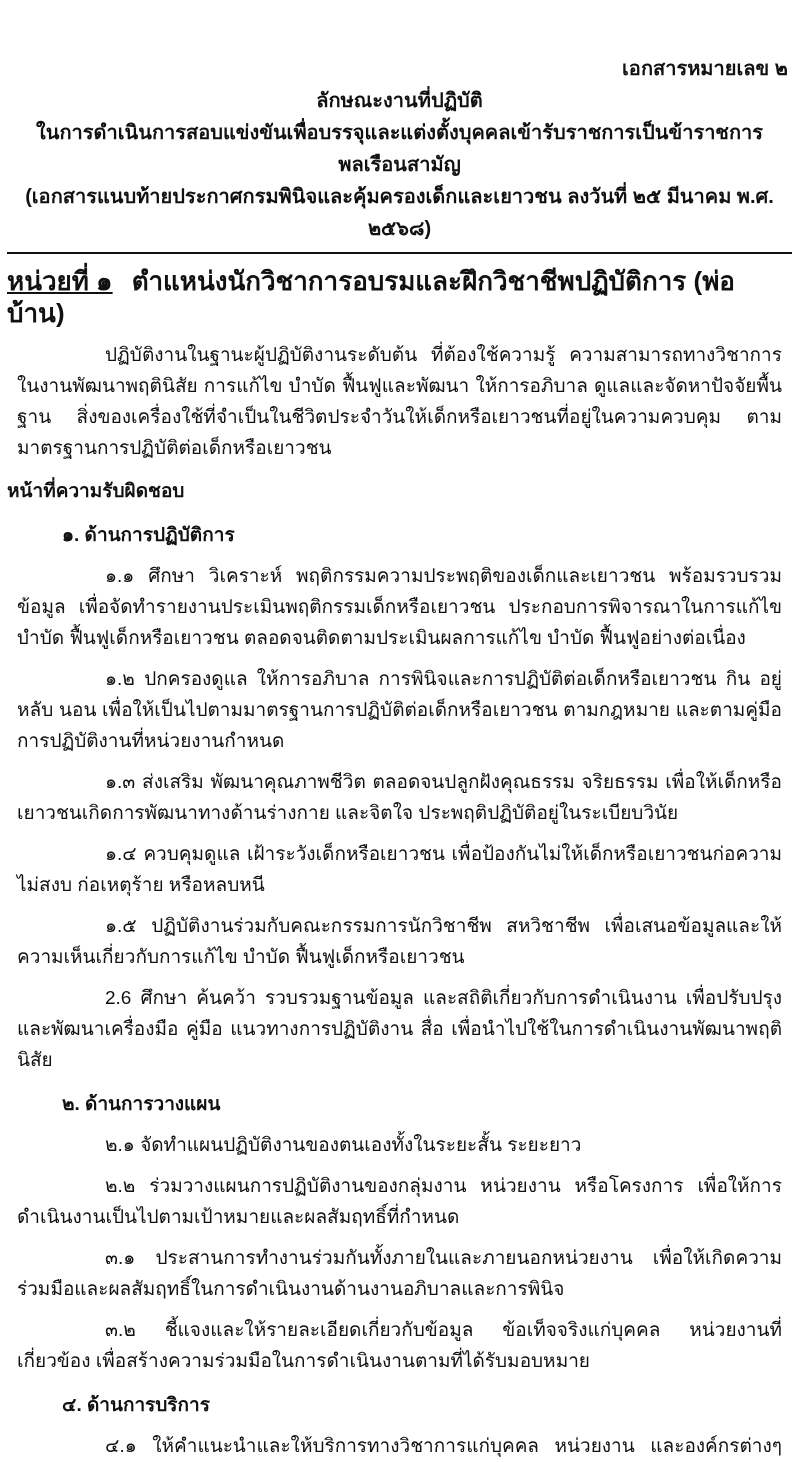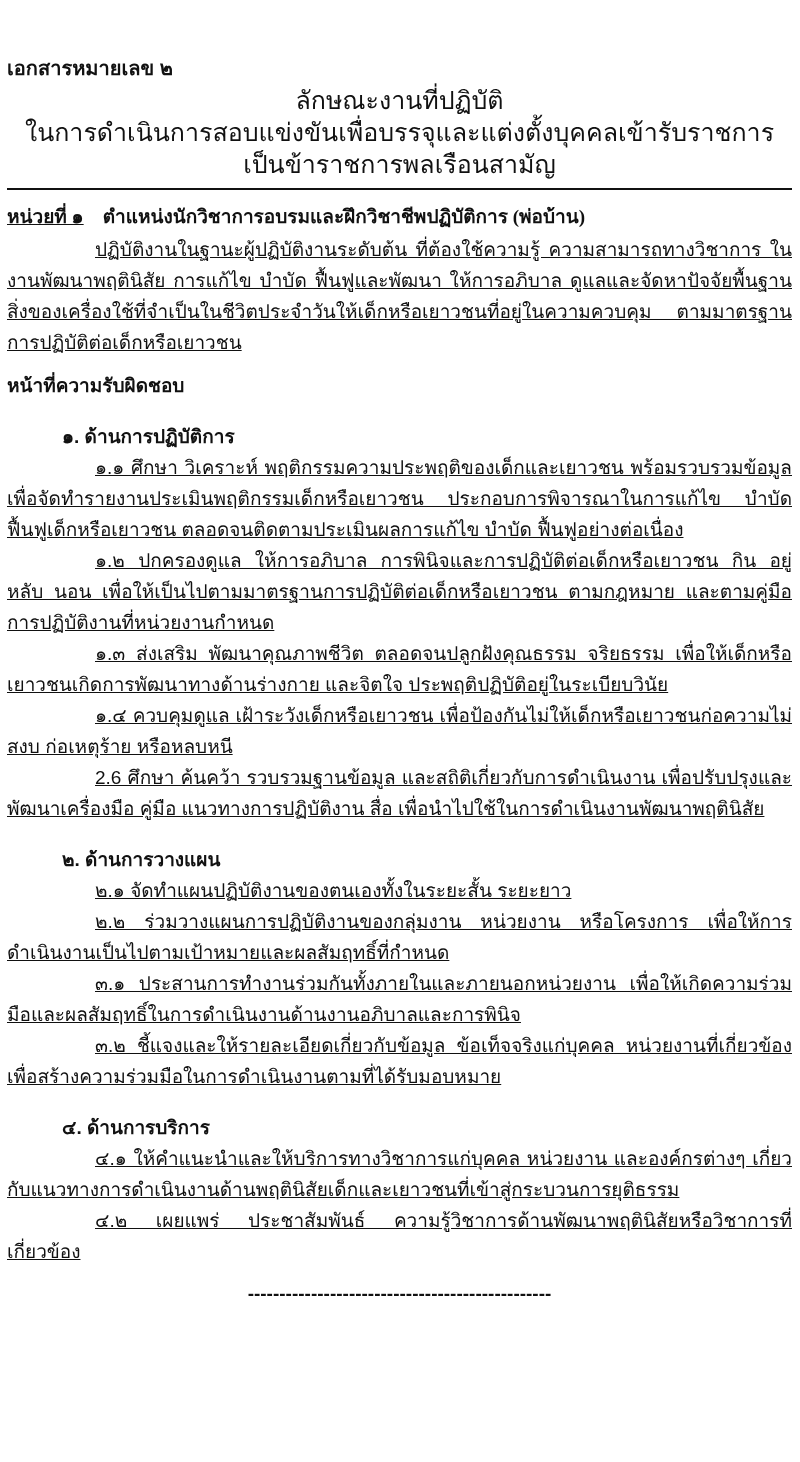--- a/index.html
+++ b/index.html
@@ -16,99 +16,100 @@
   }
   .page {
     box-sizing: border-box;
     width: 800px;
     height: 1462px;
     padding: 52px 8px 0 7px;
     font-size: 19px;
     line-height: 31px;
   }
   .doc-number {
+    text-align: right;
     font-weight: bold;
     font-size: 20px;
     line-height: 32px;
     padding-right: 4px;
   }
   .title-center {
     text-align: center;
-    font-weight: normal;
-    font-size: 25px;
+    font-weight: bold;
+    font-size: 20px;
     line-height: 32px;
   }
   .rule {
     border: none;
     border-top: 2px solid #111111;
     margin: 8px 0 11px 0;
     height: 0;
   }
   .unit-row {
     font-weight: bold;
-    font-size: 19px;
+    font-size: 26px;
     line-height: 32px;
     margin-bottom: 1px;
-    font-family: Liberation Serif, serif;
   }
   .unit-label {
     text-decoration: underline;
   }
   .unit-position {
     padding-left: 19px;
   }
   .para, .item {
-    margin: 0;
+    margin: 10px;
     text-indent: 88px;
     text-align: justify;
-    text-decoration: underline;
   }
   .duties-heading {
     font-weight: bold;
     margin-top: 12px;
   }
   .section-title {
     font-weight: bold;
-    margin: 20px 0 0 55px;
+    margin: 13px 0 0 55px;
   }
   .end-divider {
     text-align: center;
     font-weight: bold;
     margin-top: 11px;
     letter-spacing: 0px;
   }
 </style>
 </head>
 <body>
 
 <div class="page">
 
   <div class="doc-number">เอกสารหมายเลข ๒</div>
 
   <div class="title-center">ลักษณะงานที่ปฏิบัติ</div>
 
   <div class="title-center">ในการดำเนินการสอบแข่งขันเพื่อบรรจุและแต่งตั้งบุคคลเข้ารับราชการเป็นข้าราชการพลเรือนสามัญ</div>
 
+  <div class="title-center">(เอกสารแนบท้ายประกาศกรมพินิจและคุ้มครองเด็กและเยาวชน ลงวันที่ ๒๕ มีนาคม พ.ศ. ๒๕๖๘)</div>
 
   <div class="rule"></div>
 
   <div class="unit-row">
     <span class="unit-label">หน่วยที่ ๑</span><span class="unit-position">ตำแหน่งนักวิชาการอบรมและฝึกวิชาชีพปฏิบัติการ (พ่อบ้าน)</span>
   </div>
 
   <p class="para">ปฏิบัติงานในฐานะผู้ปฏิบัติงานระดับต้น ที่ต้องใช้ความรู้ ความสามารถทางวิชาการ ในงานพัฒนาพฤตินิสัย การแก้ไข บำบัด ฟื้นฟูและพัฒนา ให้การอภิบาล ดูแลและจัดหาปัจจัยพื้นฐาน สิ่งของเครื่องใช้ที่จำเป็นในชีวิตประจำวันให้เด็กหรือเยาวชนที่อยู่ในความควบคุม ตามมาตรฐานการปฏิบัติต่อเด็กหรือเยาวชน</p>
 
   <div class="duties-heading">หน้าที่ความรับผิดชอบ</div>
 
   <div class="section">
     <div class="section-title">๑. ด้านการปฏิบัติการ</div>
     <p class="item">๑.๑ ศึกษา วิเคราะห์ พฤติกรรมความประพฤติของเด็กและเยาวชน พร้อมรวบรวมข้อมูล เพื่อจัดทำรายงานประเมินพฤติกรรมเด็กหรือเยาวชน ประกอบการพิจารณาในการแก้ไข บำบัด ฟื้นฟูเด็กหรือเยาวชน ตลอดจนติดตามประเมินผลการแก้ไข บำบัด ฟื้นฟูอย่างต่อเนื่อง</p>
     <p class="item">๑.๒ ปกครองดูแล ให้การอภิบาล การพินิจและการปฏิบัติต่อเด็กหรือเยาวชน กิน อยู่ หลับ นอน เพื่อให้เป็นไปตามมาตรฐานการปฏิบัติต่อเด็กหรือเยาวชน ตามกฎหมาย และตามคู่มือการปฏิบัติงานที่หน่วยงานกำหนด</p>
     <p class="item">๑.๓ ส่งเสริม พัฒนาคุณภาพชีวิต ตลอดจนปลูกฝังคุณธรรม จริยธรรม เพื่อให้เด็กหรือเยาวชนเกิดการพัฒนาทางด้านร่างกาย และจิตใจ ประพฤติปฏิบัติอยู่ในระเบียบวินัย</p>
     <p class="item">๑.๔ ควบคุมดูแล เฝ้าระวังเด็กหรือเยาวชน เพื่อป้องกันไม่ให้เด็กหรือเยาวชนก่อความไม่สงบ ก่อเหตุร้าย หรือหลบหนี</p>
+    <p class="item">๑.๕ ปฏิบัติงานร่วมกับคณะกรรมการนักวิชาชีพ สหวิชาชีพ เพื่อเสนอข้อมูลและให้ความเห็นเกี่ยวกับการแก้ไข บำบัด ฟื้นฟูเด็กหรือเยาวชน</p>
     <p class="item">2.6 ศึกษา ค้นคว้า รวบรวมฐานข้อมูล และสถิติเกี่ยวกับการดำเนินงาน เพื่อปรับปรุงและพัฒนาเครื่องมือ คู่มือ แนวทางการปฏิบัติงาน สื่อ เพื่อนำไปใช้ในการดำเนินงานพัฒนาพฤตินิสัย</p>
   </div>
 
   <div class="section">
     <div class="section-title">๒. ด้านการวางแผน</div>
     <p class="item">๒.๑ จัดทำแผนปฏิบัติงานของตนเองทั้งในระยะสั้น ระยะยาว</p>
     <p class="item">๒.๒ ร่วมวางแผนการปฏิบัติงานของกลุ่มงาน หน่วยงาน หรือโครงการ เพื่อให้การดำเนินงานเป็นไปตามเป้าหมายและผลสัมฤทธิ์ที่กำหนด</p>
   </div>
 
   <div class="section">

